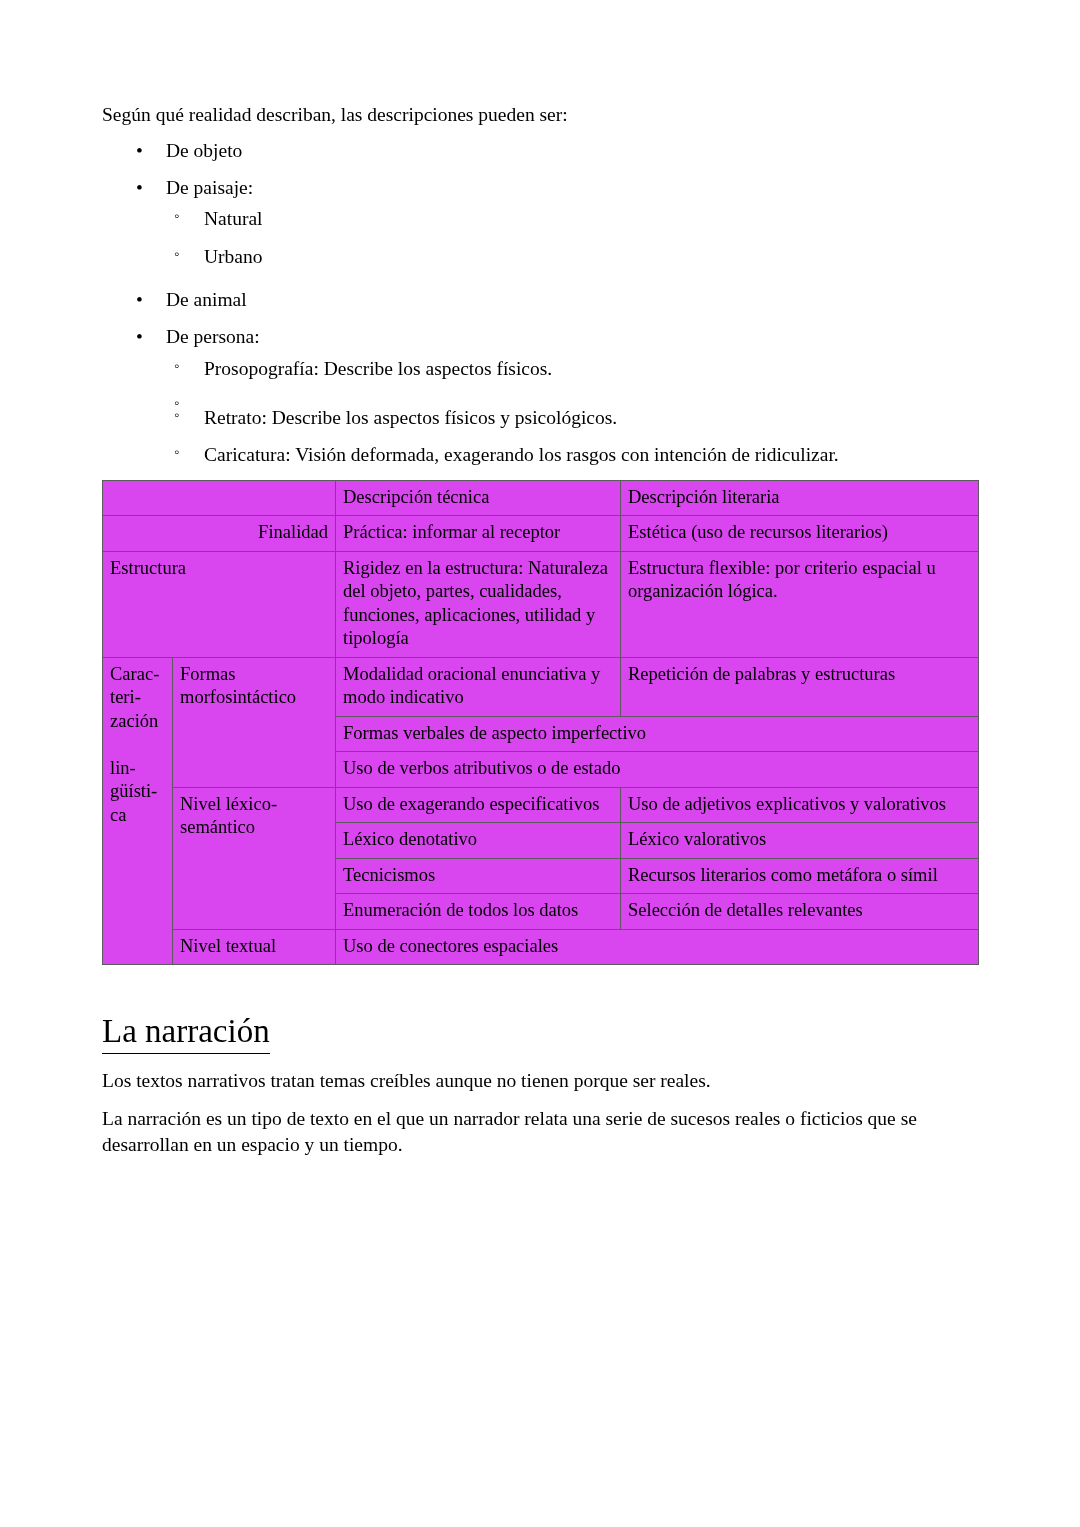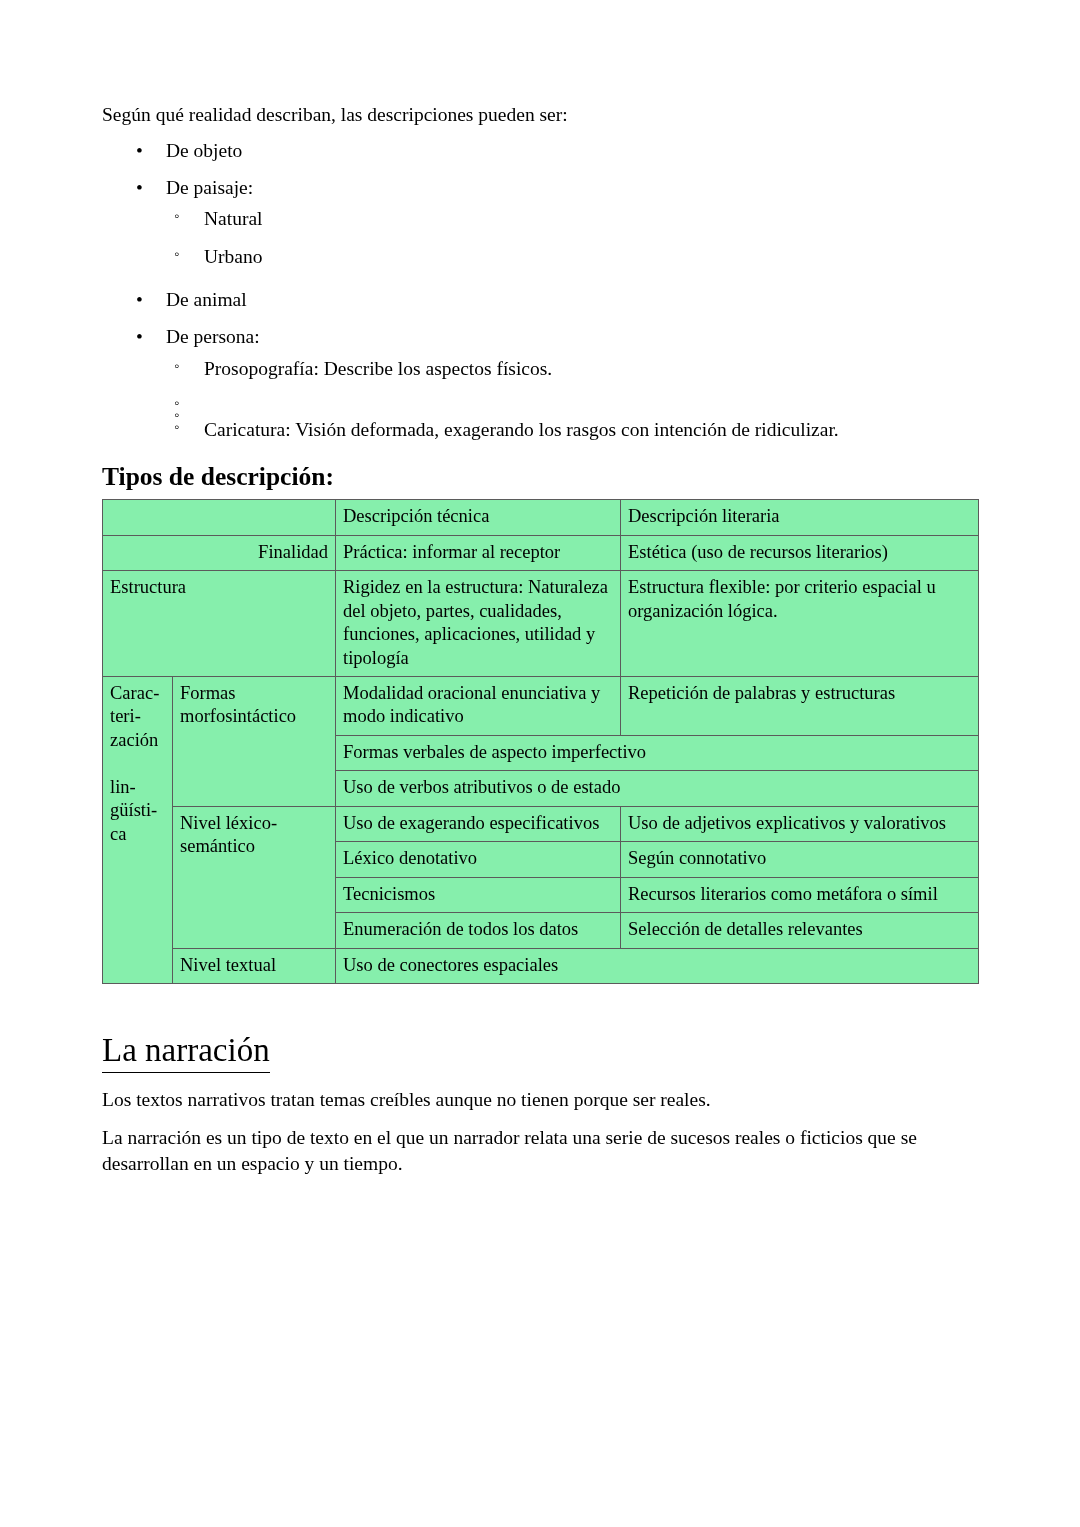--- a/index.html
+++ b/index.html
@@ -84,21 +84,21 @@
     width: 876px;
     table-layout: fixed;
     margin: 0;
   }
   table.cmp td {
     border: 1px solid #5b5b5b;
     padding: 5px 7px 6px 7px;
     font-size: 18.5px;
     line-height: 1.27;
     vertical-align: top;
-    background: #86efac;
+    background: #d946ef;
   }
   td.corner-blank {
     border: none;
     background: #ffffff;
   }
   td.green {
     background: #77c72b;
   }
   td.hdr {
     background: #77c72b;
@@ -177,31 +177,31 @@
       <ul class="lvl2">
         <li class="subbullet">
           <span class="marker">◦</span>
           <span class="li-text">Prosopografía: Describe los aspectos físicos.</span>
         </li>
         <li class="subbullet">
           <span class="marker">◦</span>
         </li>
         <li class="subbullet">
           <span class="marker">◦</span>
+          <span class="li-text">Retrato: Describe los aspectos físicos y psicológicos.</span>
         </li>
         <li class="subbullet">
           <span class="marker">◦</span>
           <span class="li-text">Caricatura: Visión deformada, exagerando los rasgos con intención de ridiculizar.</span>
         </li>
       </ul>
     </li>
 
   </ul>
 
-  <h2 class="section-heading">Tipos de descripción:</h2>
 
   <table class="cmp">
     <colgroup>
       <col class="c1">
         <col class="c2">
         <col class="c3">
         <col class="c4">
     </colgroup>
     <tbody>
 
@@ -242,21 +242,21 @@
         <td colspan="2">Uso de verbos atributivos o de estado</td>
       </tr>
 
       <tr>
         <td class="green" rowspan="4">Nivel léxico-semántico</td>
         <td>Uso de exagerando especificativos</td>
         <td>Uso de adjetivos explicativos y valorativos</td>
       </tr>
       <tr>
         <td>Léxico denotativo</td>
-        <td>Según connotativo</td>
+        <td>Léxico valorativos</td>
       </tr>
       <tr>
         <td>Tecnicismos</td>
         <td>Recursos literarios como metáfora o símil</td>
       </tr>
       <tr>
         <td>Enumeración de todos los datos</td>
         <td>Selección de detalles relevantes</td>
       </tr>
 

